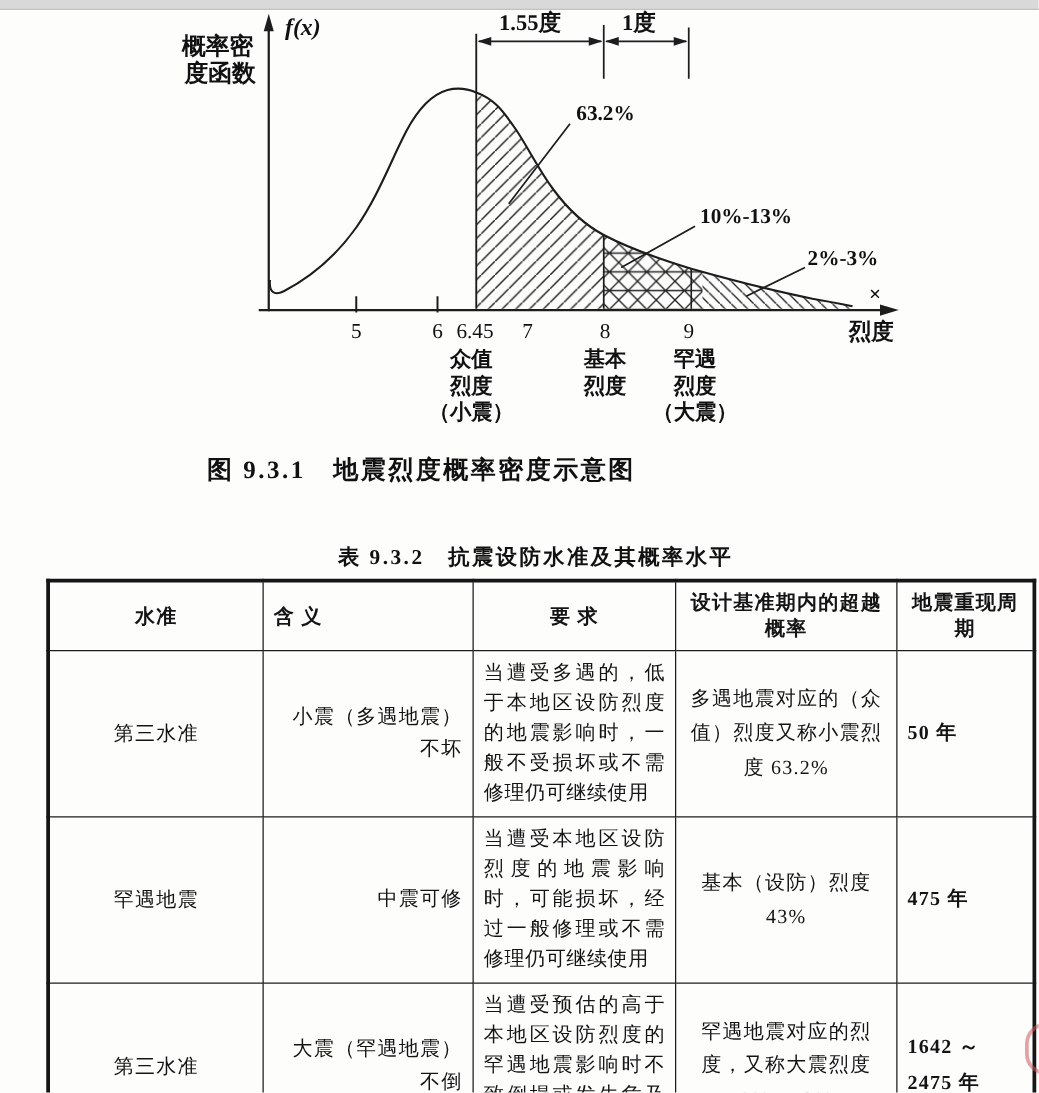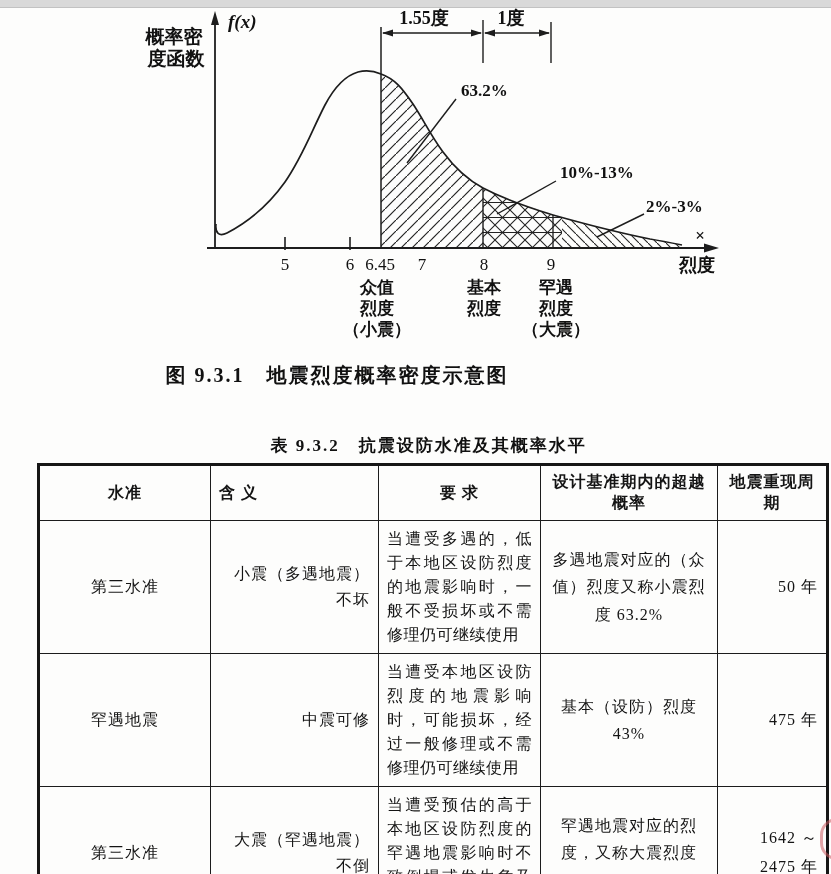--- a/index.html
+++ b/index.html
@@ -29,21 +29,21 @@
     border:1.6px solid #1c1c1c;
     padding:6px 8px;vertical-align:middle;
   }
   table.levels th{font-weight:bold;height:38px;font-size:16px;letter-spacing:1px;}
   .th-center{text-align:center;}
   .th-left{text-align:left;}
   td.c-level{text-align:center;height:112px;letter-spacing:1px;}
   td.c-meaning{text-align:right;line-height:1.6;letter-spacing:1px;}
   td.c-req{text-align:justify;line-height:1.5;letter-spacing:0.5px;padding:6px 7px;margin-top:48px;}
   td.c-prob{text-align:center;line-height:1.7;letter-spacing:1px;}
-  td.c-period{text-align:right;line-height:1.8;letter-spacing:1px;}
+  td.c-period{text-align:left;line-height:1.8;letter-spacing:1px;font-weight:bold;}
   svg text{fill:#111;font-family:"Liberation Serif","DejaVu Serif",serif;}
   .scan-artifact{
     position:absolute;right:-6px;top:818px;width:14px;height:36px;
     border:3px solid rgba(205,90,95,0.55);border-right:none;
     border-radius:18px 0 0 18px;
   }
 </style>
 </head>
 <body>
 

